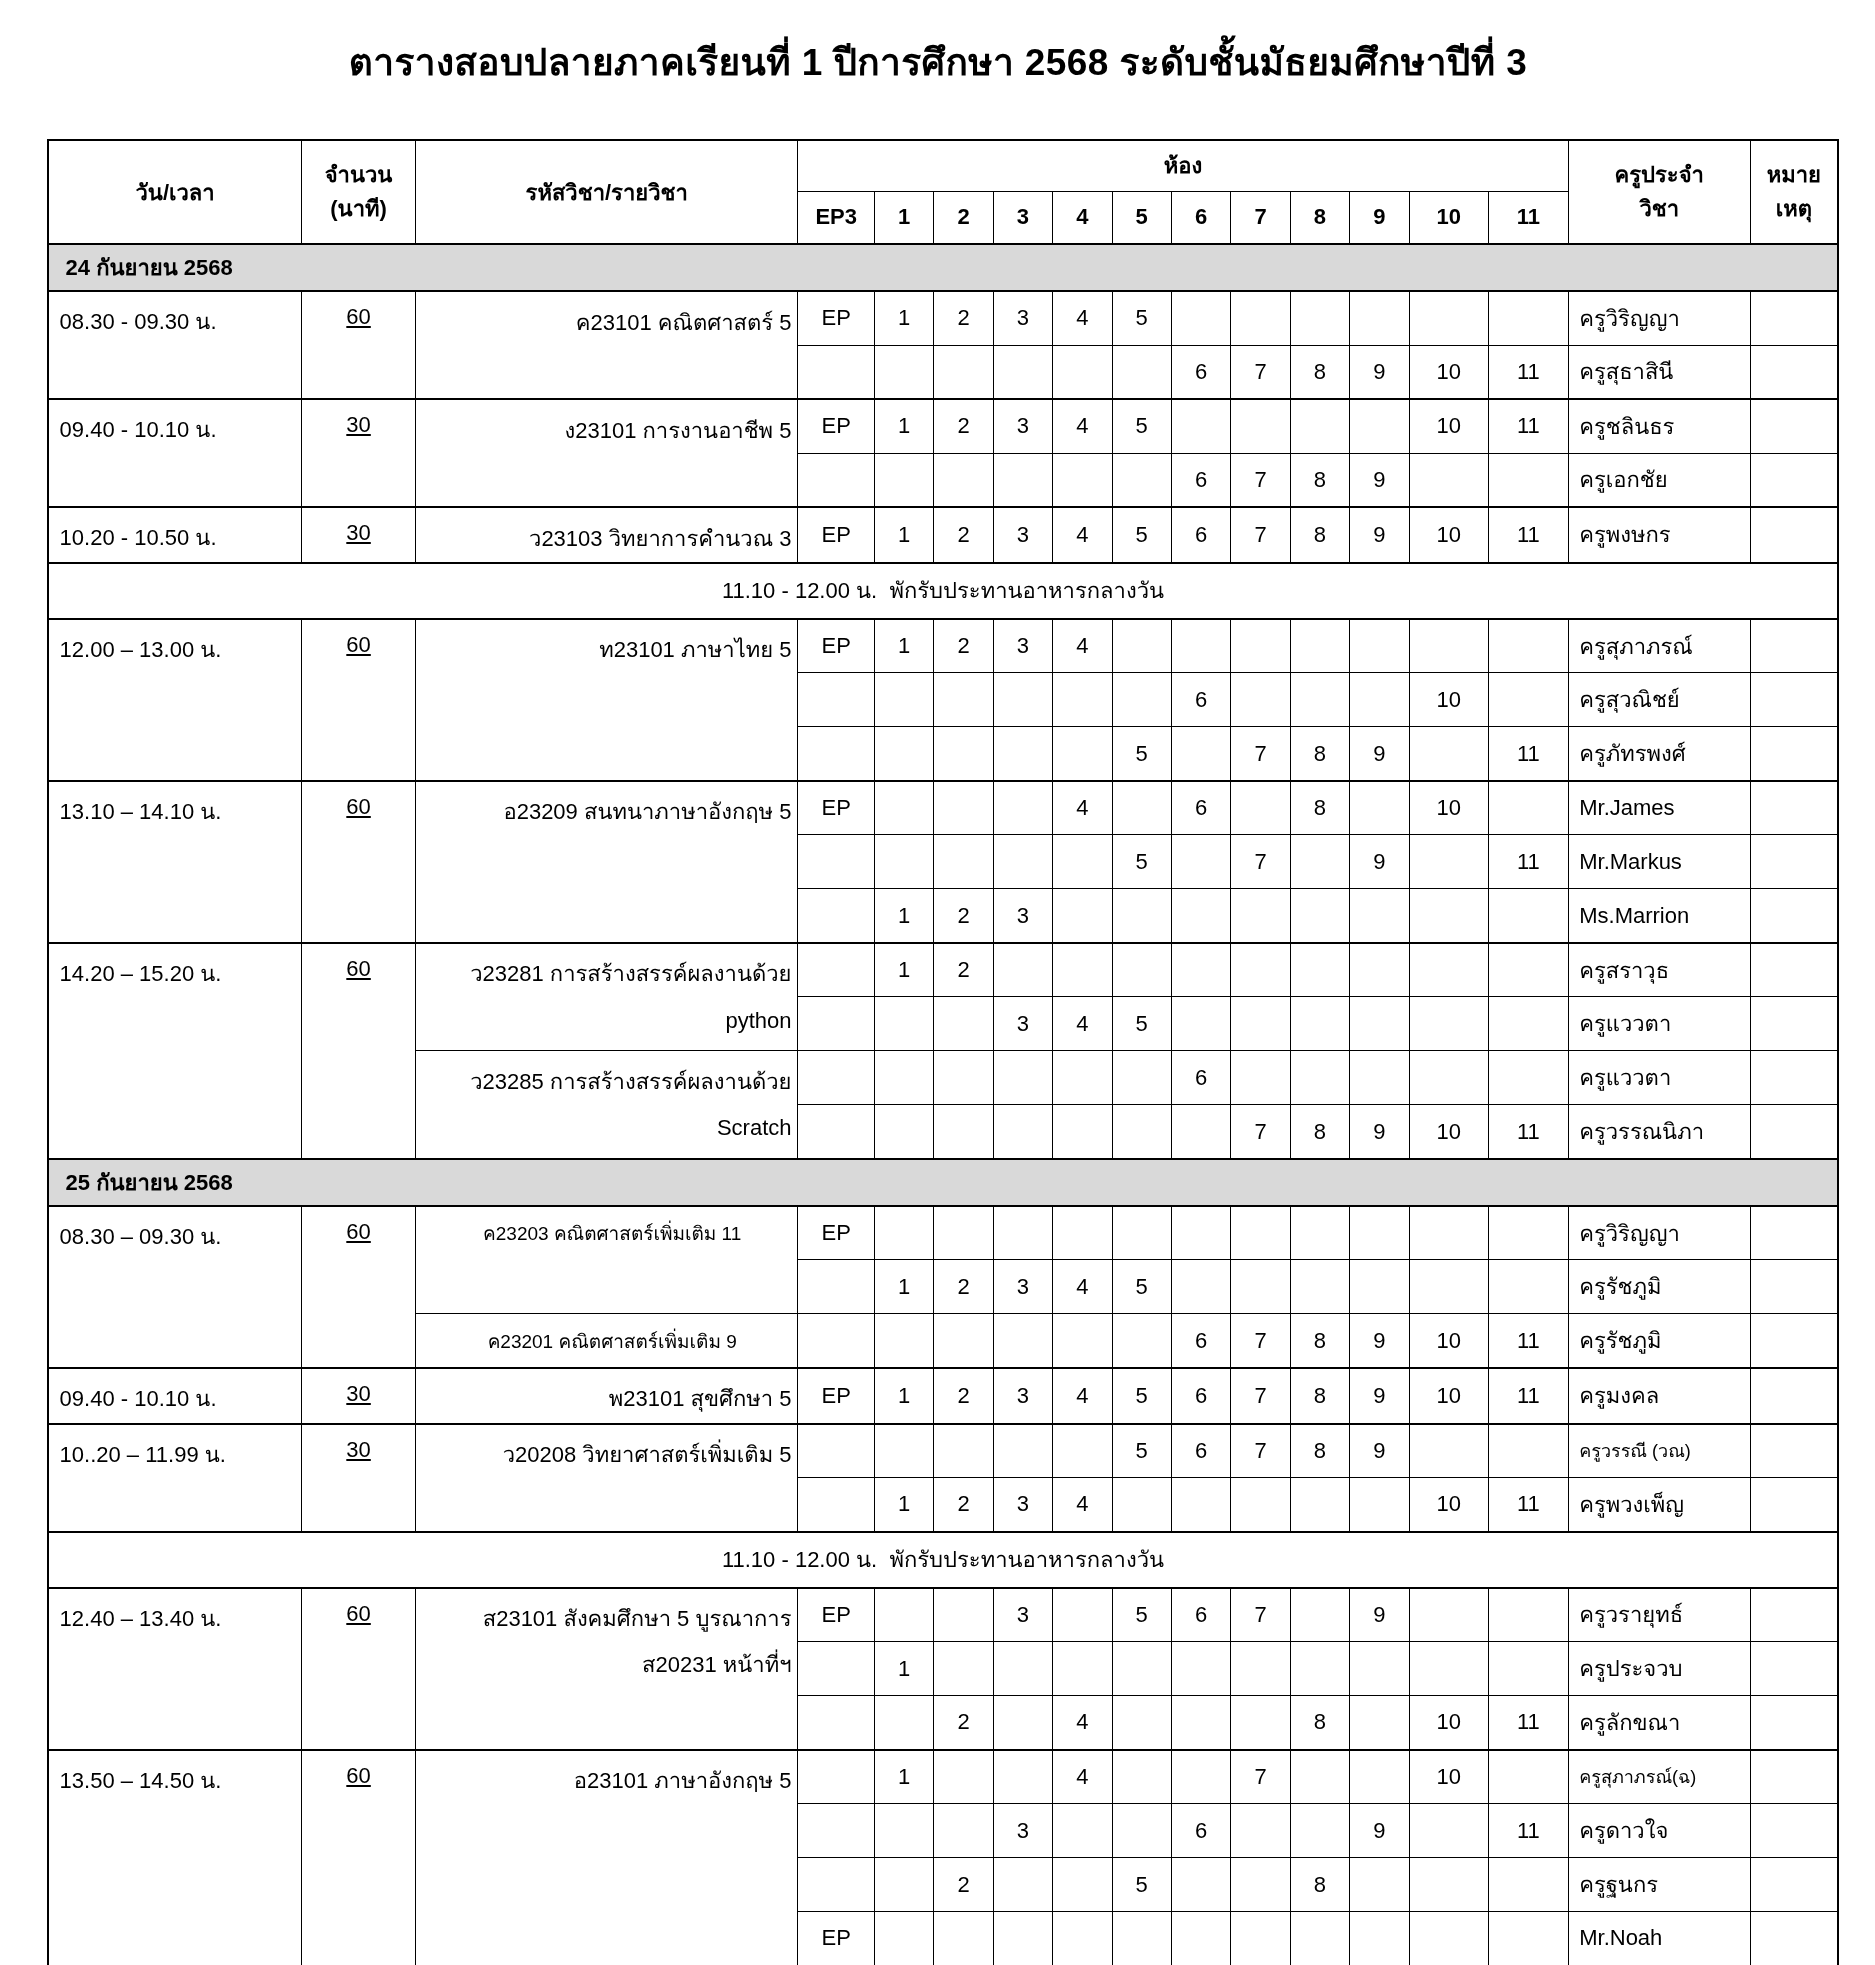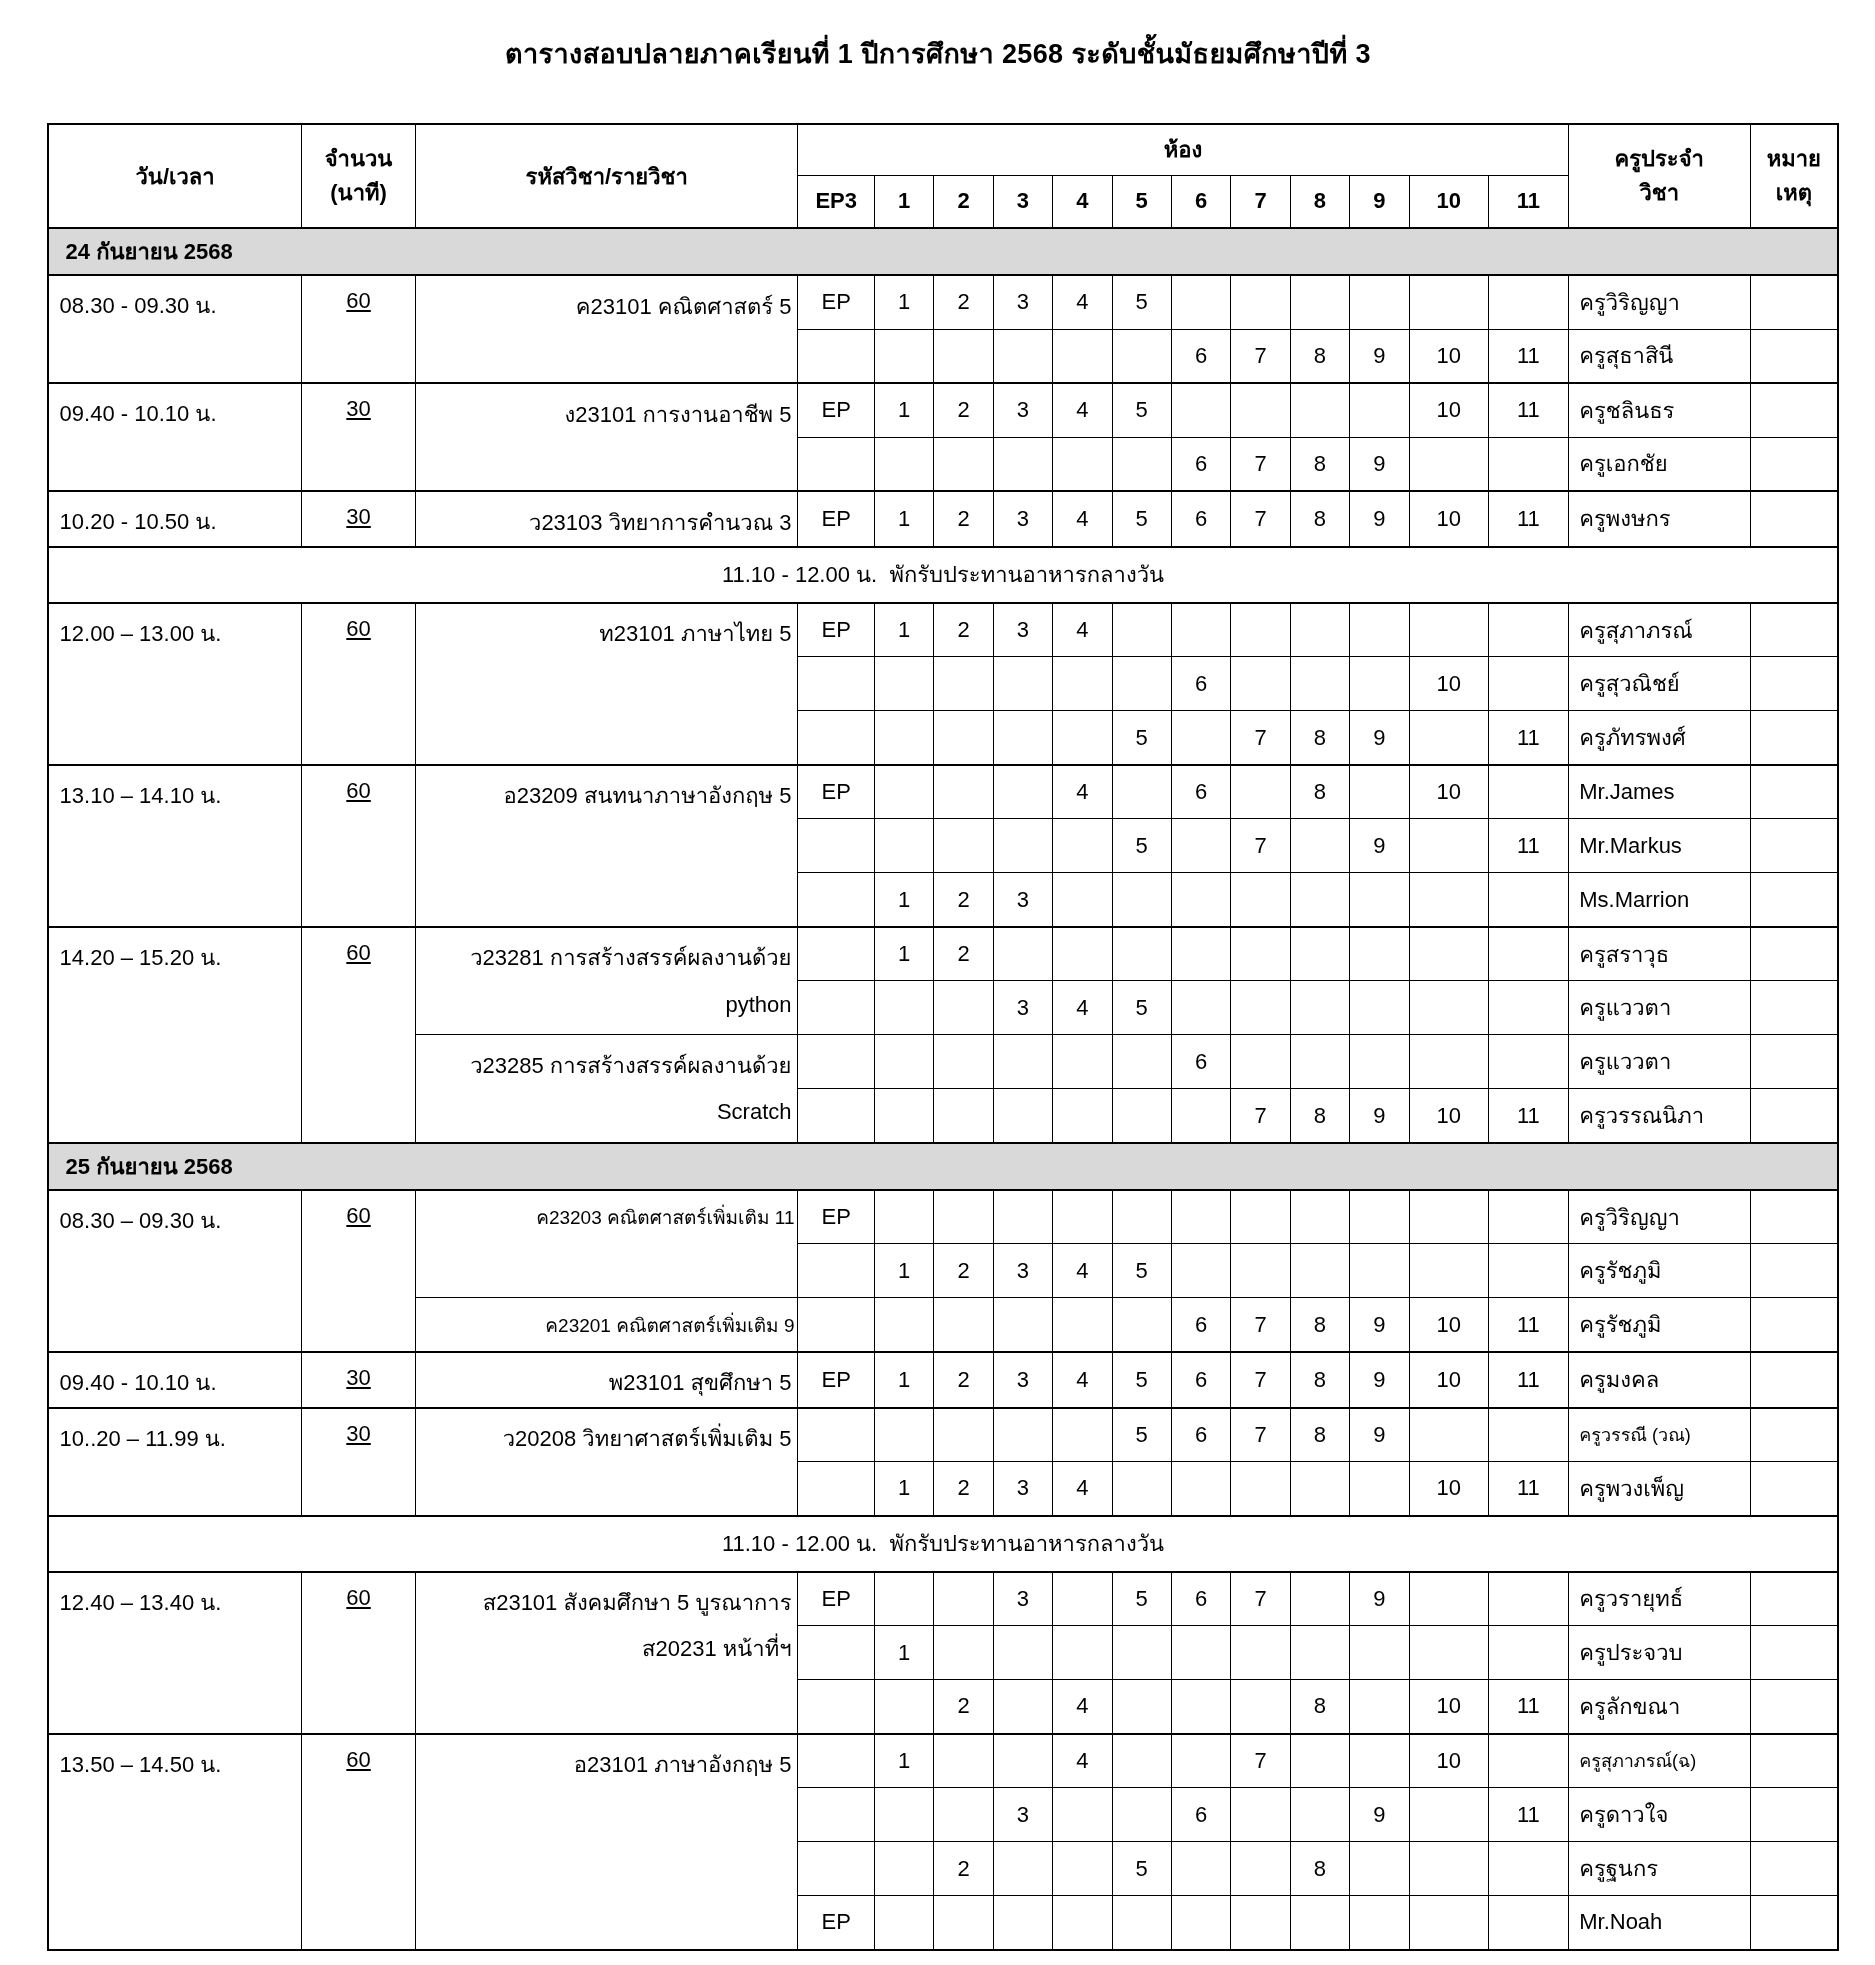--- a/index.html
+++ b/index.html
@@ -9,21 +9,21 @@
     font-family: "Liberation Sans", "DejaVu Sans", sans-serif;
     color: #000000;
   }
   body {
     width: 1876px;
     min-height: 1965px;
   }
   .page-title {
     padding-top: 32px;
     text-align: center;
-    font-size: 27px;
+    font-size: 37px;
     font-weight: bold;
     letter-spacing: 0.4px;
   }
   .table-wrap {
     margin: 48px 0 0 47px;
   }
   table.schedule {
     border-collapse: collapse;
     table-layout: fixed;
     width: 1792px;
@@ -76,21 +76,21 @@
     text-decoration: underline;
   }
   .subject-cell {
     text-align: right;
     padding: 7.6px 6px 0 12px;
     vertical-align: top;
     line-height: 2.1;
   }
   .subject-cell.small {
     font-size: 19px;
-    text-align: right;
+    text-align: center;
     padding-left: 14px;
     padding-right: 3px;
   }
   .room-cell {
     text-align: center;
     vertical-align: middle;
   }
   .teacher-cell {
     text-align: left;
     padding-left: 10.6px;

